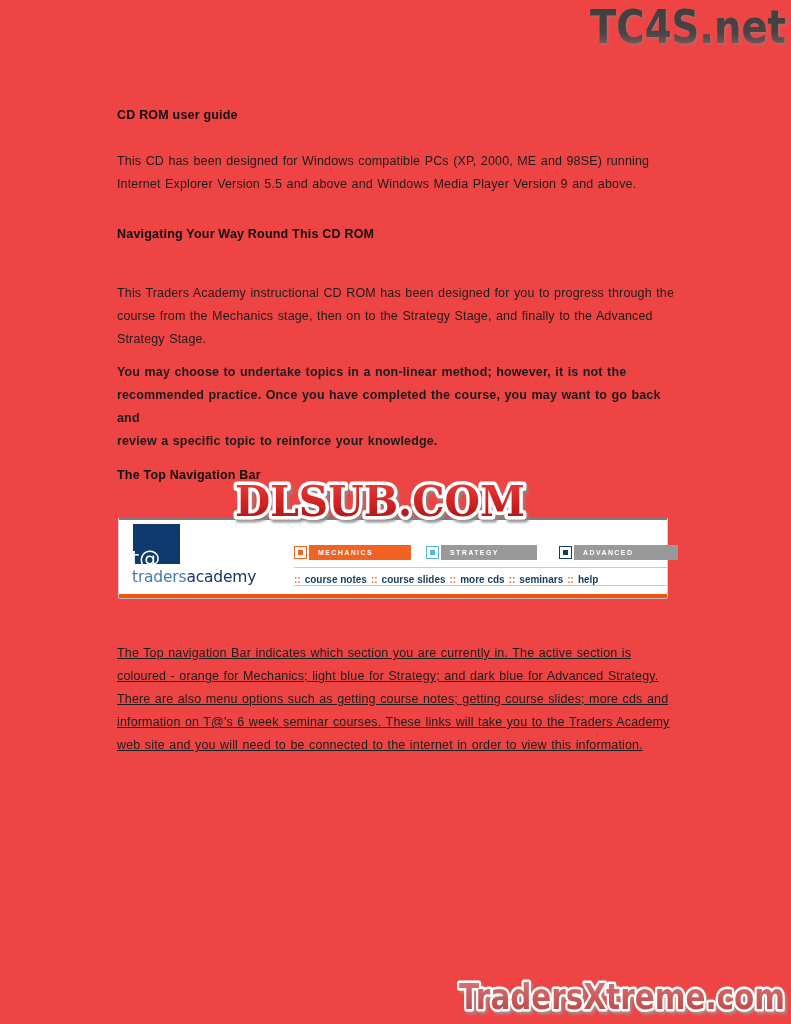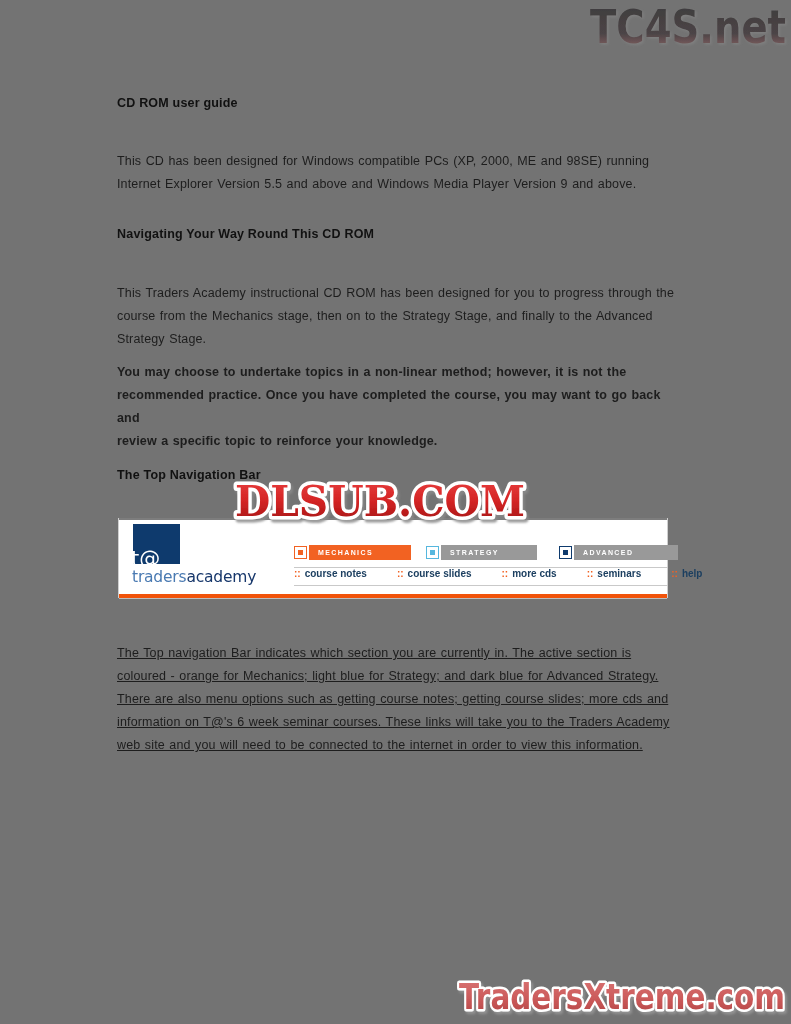--- a/index.html
+++ b/index.html
@@ -1,36 +1,36 @@
 <!DOCTYPE html>
 <html><head>
 <meta charset="utf-8">
 <style>
   html,body{margin:0;padding:0;background:#fff;}
   .page{
     position:relative;
     width:791px;height:1024px;
-    background:#737373;
+    background:#ef4444;
     overflow:hidden;
     font-family:"Liberation Sans",sans-serif;
     color:#1c1c1c;
   }
   
   .doc-title,.doc-heading{
     position:absolute;left:117px;
     font-size:12.5px;font-weight:bold;color:#111;
     letter-spacing:.2px;
   }
   .para{
     position:absolute;left:117px;width:560px;
     font-size:12.5px;line-height:23px;color:#1d1d1d;
     letter-spacing:.15px;word-spacing:.8px;
     white-space:pre-line;
   }
-  #title{top:96px;}
+  #title{top:108px;}
   #p1{top:150px;}
   #h2{top:227px;}
   #p2{top:282px;}
   #p3{top:361px;font-weight:bold;}
   #h3{top:468px;}
   #p4{top:642px;text-decoration:underline;}
 
   
   .wm{position:absolute;pointer-events:none;}
   #wm-tc4s{top:1px;right:1px;}
@@ -75,21 +75,21 @@
   .tab-strat .tab-icon{border:1px solid #56b7de;}
   .tab-strat .dot{background:#56b7de;}
   .tab-strat .tab-bar{background:#999999;width:96px;}
   .tab-adv .tab-icon{border:1px solid #0e3a6d;}
   .tab-adv .dot{background:#0e3a6d;}
   .tab-adv .tab-bar{background:#999999;width:104px;}
 
   .menu{
     position:absolute;left:175px;top:49px;width:374px;height:17px;
     border-top:1px solid #c9c9c9;border-bottom:1px solid #c9c9c9;
-    display:flex;align-items:flex-start;gap:30px;box-sizing:content-box;
+    display:flex;align-items:flex-end;gap:4px;box-sizing:content-box;
   }
   .mi{font-size:10px;font-weight:bold;color:#1c3f60;white-space:nowrap;}
   .mi .bullet{color:#f26222;margin-right:4px;}
 </style>
 </head>
 <body>
 
 <div class="page">
 
   <div class="wm" id="wm-tc4s">

